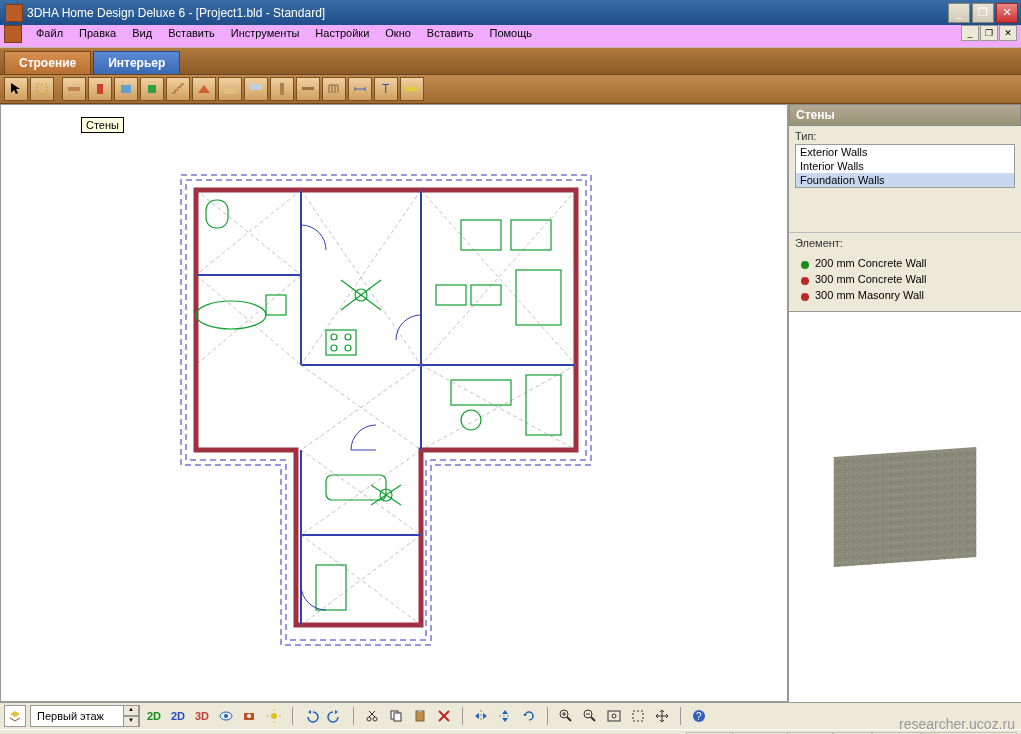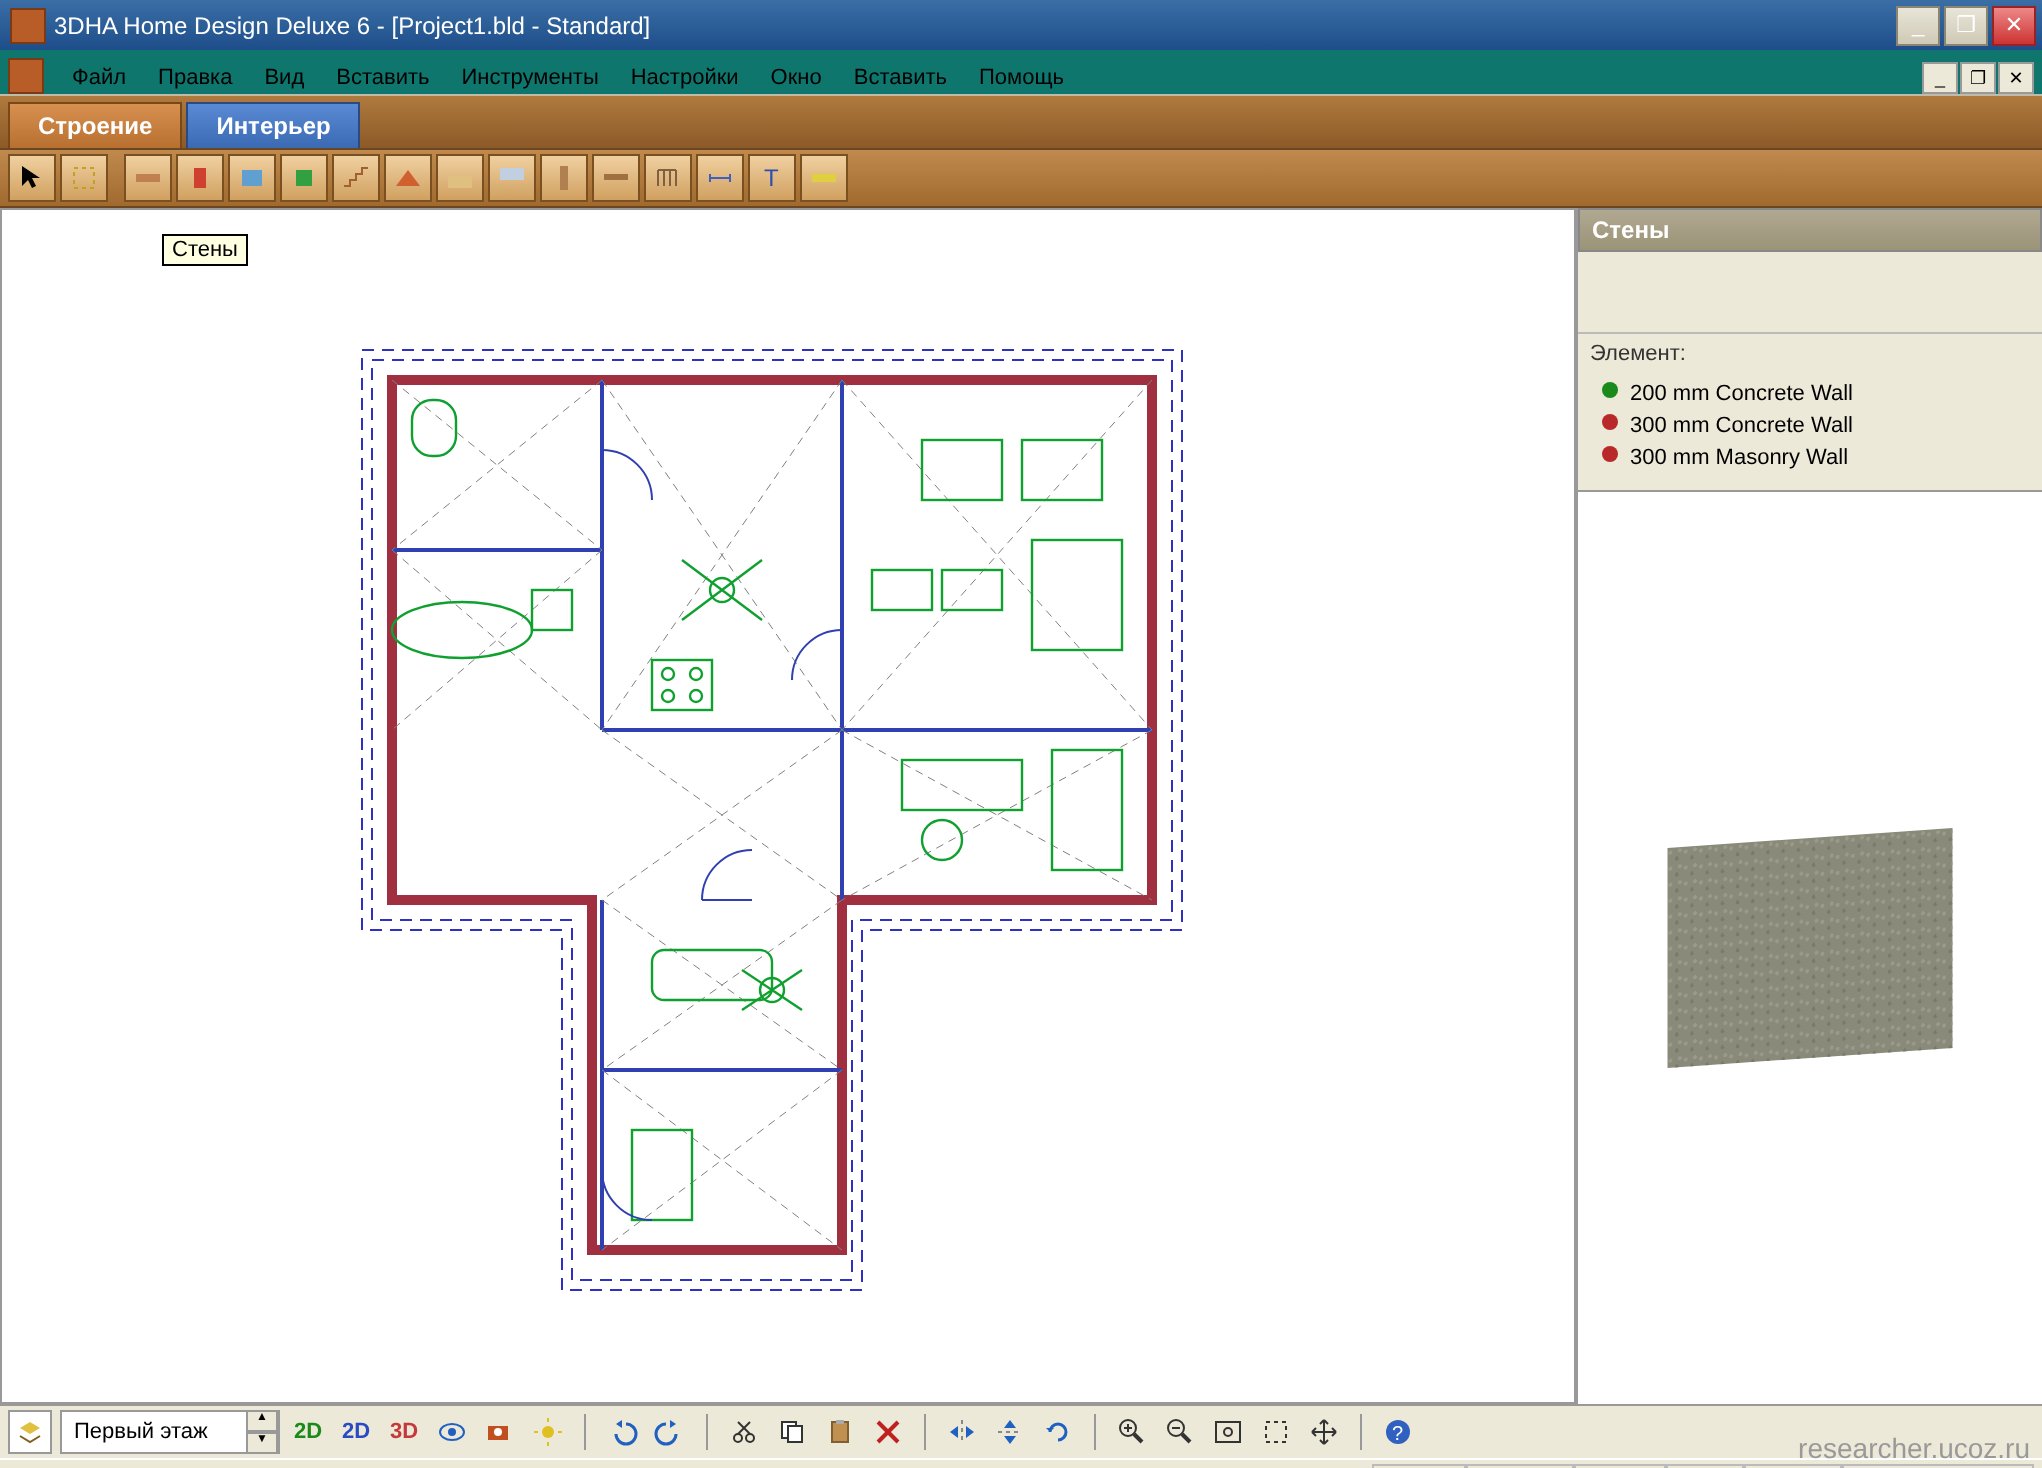--- a/index.html
+++ b/index.html
@@ -2,21 +2,21 @@
 <html><head>
 <meta charset="utf-8">
 <style>
 html,body{margin:0;padding:0;font-family:Tahoma,Arial,sans-serif;font-size:11px;color:#000;background:#ece9d8;width:1021px;height:734px;overflow:hidden}
 .titlebar{height:25px;background:linear-gradient(to bottom,#3a6ea5 0%,#1e4e8a 100%);display:flex;align-items:center;color:#fff;font-weight:normal;padding-left:5px}
 .titlebar .icon{width:16px;height:16px;background:#b85c28;border:1px solid #7a3a15;margin-right:4px}
 .titlebar .title{flex:1;font-size:12px}
 .winbtns{display:flex;gap:2px;padding-right:3px}
 .winbtn{width:20px;height:18px;background:linear-gradient(#e8e5d8,#cfc9b6);border:1px solid #8a8570;display:flex;align-items:center;justify-content:center;font-family:Arial;font-size:11px;cursor:default}
 .winbtn.close{background:linear-gradient(#e88,#c33);color:#fff;border-color:#922}
-.menubar{height:22px;background:#0f766e;display:flex;align-items:flex-end;padding-left:4px;border-bottom:1px solid #c0bba8}
+.menubar{height:22px;background:#f0abfc;display:flex;align-items:flex-start;padding-left:4px;border-bottom:1px solid #c0bba8}
 .menubar .micon{width:16px;height:16px;background:#b85c28;border:1px solid #7a3a15;margin-right:6px}
 .mitem{padding:2px 8px;cursor:default}
 .mdibtns{margin-left:auto;display:flex;gap:1px;padding-right:4px}
 .mdibtn{width:16px;height:14px;border:1px solid #999;background:#ece9d8;font-size:9px;display:flex;align-items:center;justify-content:center}
 .tabstrip{height:26px;background:linear-gradient(#b07a3e,#8c5a28);display:flex;align-items:flex-end;padding-left:4px;border-bottom:1px solid #6b4620}
 .tab{padding:4px 14px;font-weight:bold;color:#fff;font-size:12px;margin-right:2px;cursor:pointer}
 .tab.str{background:linear-gradient(#d89050,#b87030);border:1px solid #7a4818;border-bottom:none}
 .tab.int{background:linear-gradient(#5a8ad4,#3a6ab4);border:1px solid #2a4a84;border-bottom:none}
 .toolbar{height:28px;background:linear-gradient(#c08a4e,#a06a2e);display:flex;align-items:center;padding-left:4px;gap:2px;border-bottom:1px solid #6b4620}
 .tbtn{width:22px;height:22px;border:1px solid #7a5020;background:linear-gradient(#f0d0a0,#d0a060);display:flex;align-items:center;justify-content:center;cursor:pointer}
@@ -27,21 +27,21 @@
 .tooltip{position:absolute;left:80px;top:12px;background:#ffffe1;border:1px solid #000;padding:1px 4px;font-size:11px}
 .floorplan{position:absolute;left:170px;top:60px}
 .rightpanel{width:232px;background:#ece9d8;border-left:1px solid #999;display:flex;flex-direction:column}
 .panel-header{background:linear-gradient(#b0a890,#9c9478);color:#fff;font-weight:bold;padding:3px 6px;font-size:12px;border:1px solid #888}
 .panel-section{padding:4px 6px}
 .panel-label{color:#333;margin-bottom:2px}
 .list{background:#fff;border:1px solid #999}
 .list-item{padding:1px 4px;cursor:pointer}
 .list-item.sel{background:#c8d8f0}
 .elem-list{padding:4px 0}
-.elem-item{display:flex;align-items:flex-start;padding:2px 6px;gap:6px;cursor:pointer}
+.elem-item{display:flex;align-items:flex-end;padding:2px 6px;gap:6px;cursor:pointer}
 .dot{width:8px;height:8px;border-radius:50%}
 .dot.g{background:#1a8a1a}
 .dot.r{background:#b82a2a}
 .preview{flex:1;background:#fff;border-top:1px solid #999;display:flex;align-items:center;justify-content:center;position:relative;min-height:160px}
 .preview-tex{width:150px;height:110px;background:#8a8a7a;transform:skewY(-4deg) scaleX(0.95);background-image:radial-gradient(circle at 20% 30%,#9a9a8a 1px,transparent 1px),radial-gradient(circle at 60% 70%,#7a7a6a 1px,transparent 1px),radial-gradient(circle at 80% 20%,#9a9a8a 1px,transparent 1px);background-size:8px 8px}
 .bottombar{height:26px;background:#ece9d8;display:flex;align-items:center;border-top:1px solid #999;padding-left:4px;gap:4px}
 .bbtn{width:20px;height:20px;border:1px solid #999;background:#fff;display:flex;align-items:center;justify-content:center;cursor:pointer}
 .floor-sel{display:flex;align-items:center;border:1px solid #999;background:#fff;height:20px}
 .floor-sel .val{padding:0 6px;width:80px}
 .spinner{display:flex;flex-direction:column}
@@ -253,20 +253,28 @@
         <path d="M180 285 a25 25 0 0 1 25 -25"></path>
           <line x1="180" y1="285" x2="205" y2="285"></line>
         <path d="M130 420 a25 25 0 0 0 25 25"></path>
           <line x1="130" y1="420" x2="130" y2="445"></line>
       </g>
     </svg>
   </div>
 
   <div class="rightpanel">
     <div class="panel-header">Стены</div>
+    <div class="panel-section">
+      <div class="panel-label">Тип:</div>
+      <div class="list">
+        <div class="list-item">Exterior Walls</div>
+        <div class="list-item">Interior Walls</div>
+        <div class="list-item sel">Foundation Walls</div>
+      </div>
+    </div>
     <div style="height:40px"></div>
     <div class="panel-section" style="border-top:1px solid #bbb">
       <div class="panel-label">Элемент:</div>
       <div class="elem-list">
         <div class="elem-item">
             <span class="dot g"></span>
             <span>200 mm Concrete Wall</span>
           </div>
         <div class="elem-item">
             <span class="dot r"></span>

